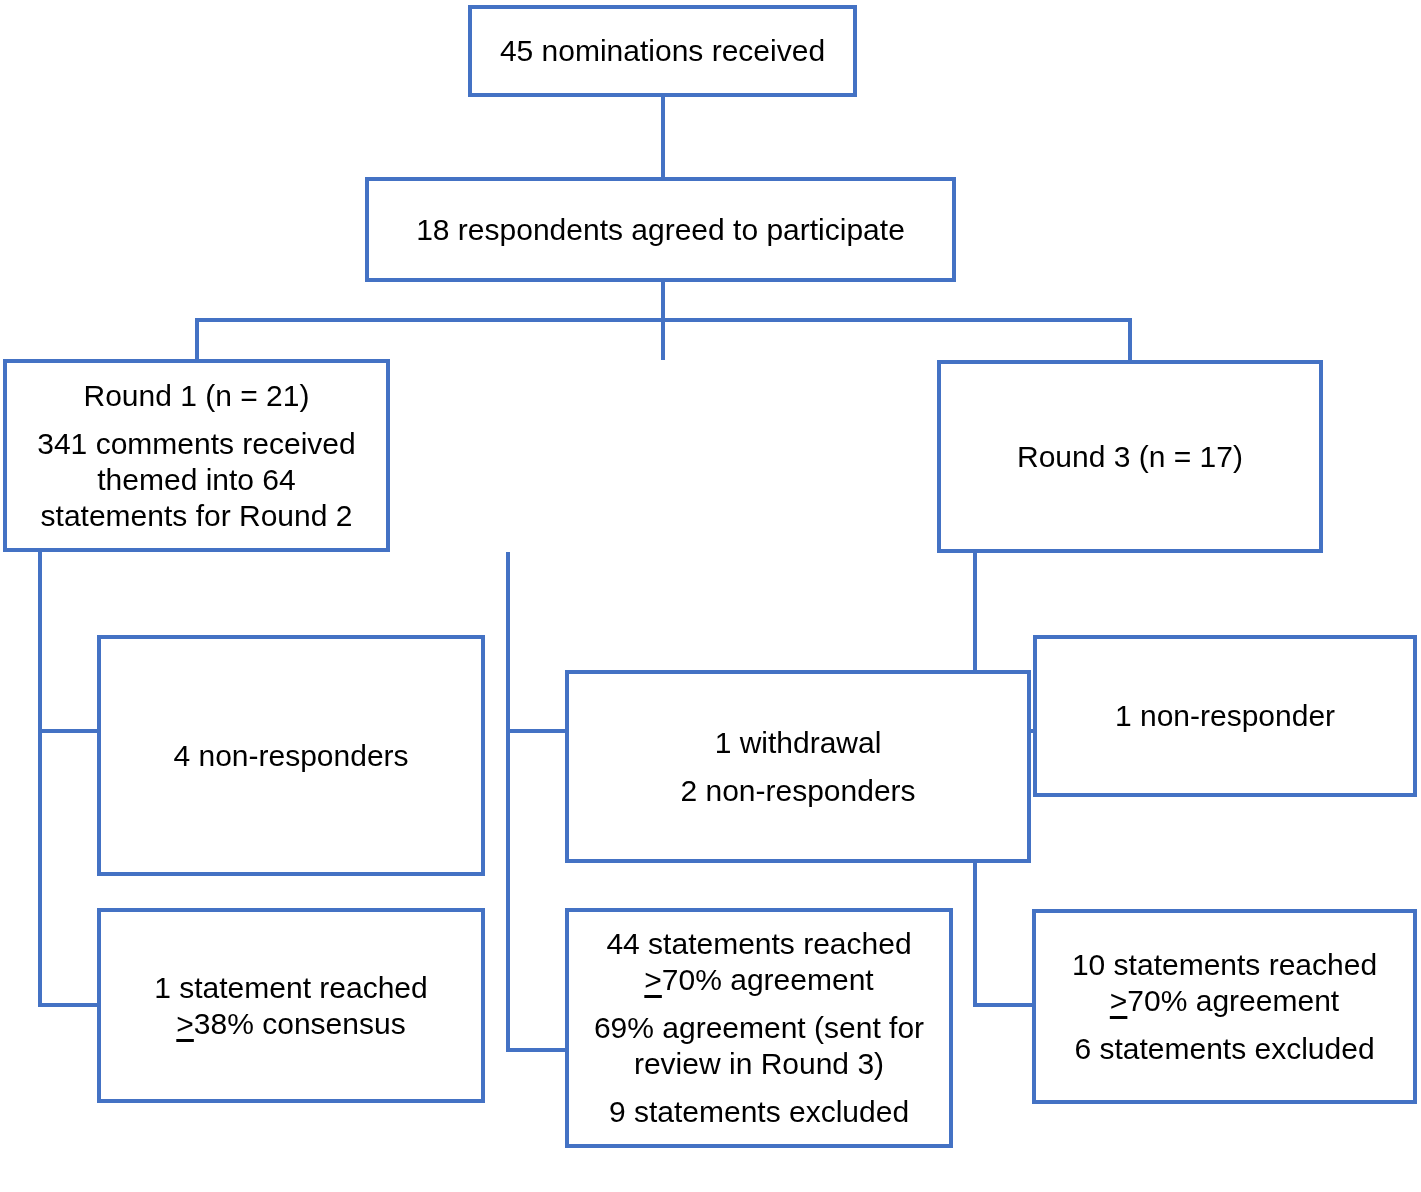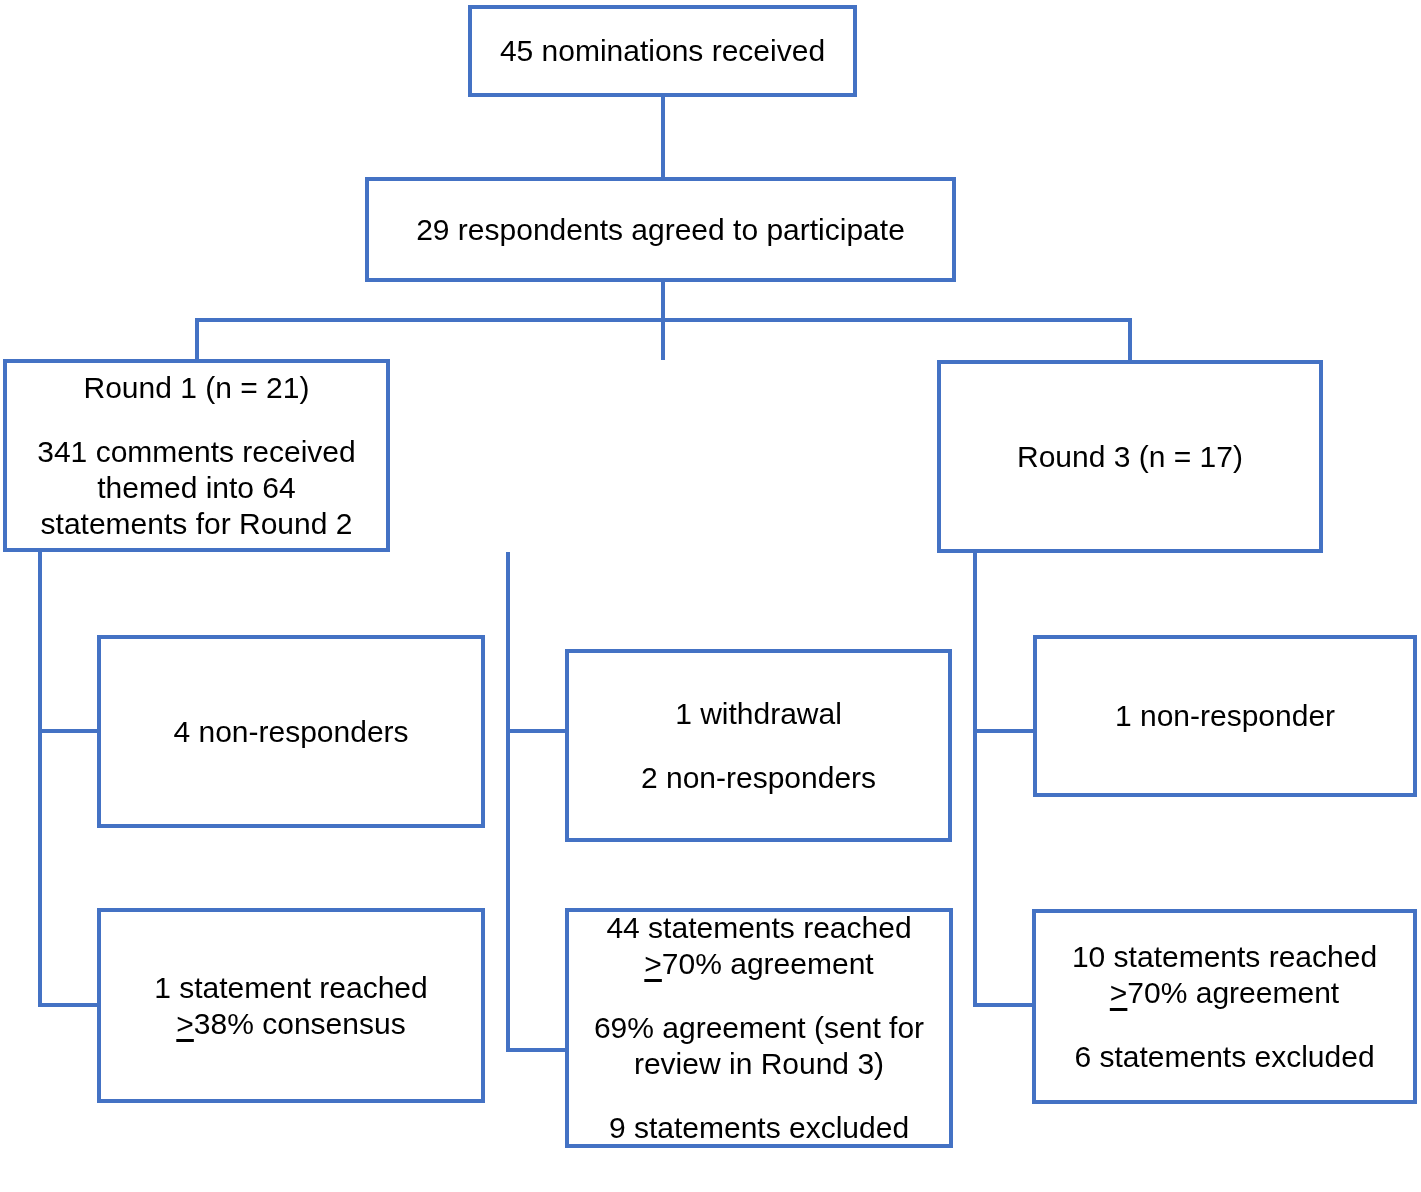--- a/index.html
+++ b/index.html
@@ -19,21 +19,21 @@
     border: 4px solid var(--accent);
     background: #ffffff;
     display: flex;
     flex-direction: column;
     align-items: center;
     justify-content: center;
     text-align: center;
     font-size: 30px;
     line-height: 36px;
   }
-  .node p { margin: 14px 0; padding: 0 8px; }
+  .node p { margin: 6px 0; padding: 0 8px; }
   .line { display: block; }
   .geq {
     text-decoration: underline;
     text-decoration-thickness: 3px;
     text-underline-offset: 5px;
   }
   .conn { position: absolute; background: var(--accent); }
 </style>
 </head>
 <body>
@@ -56,42 +56,42 @@
 
   <div class="conn" style="left:973px;top:553px;width:4px;height:454px"></div>
   <div class="conn" style="left:973px;top:729px;width:60px;height:4px"></div>
   <div class="conn" style="left:973px;top:1003px;width:59px;height:4px"></div>
 
   <div class="node" style="left:468px;top:5px;width:389px;height:92px">
     <p>45 nominations received</p>
   </div>
 
   <div class="node" style="left:365px;top:177px;width:591px;height:105px">
-    <p>29 respondents agreed to participate</p>
+    <p>18 respondents agreed to participate</p>
   </div>
 
   <div class="node" style="left:3px;top:359px;width:387px;height:193px">
     <p>Round 1 (n = 21)</p>
     <p>
       <span class="line">341 comments received</span>
       <span class="line">themed into 64</span>
       <span class="line">statements for Round 2</span>
     </p>
   </div>
 
 
   <div class="node" style="left:937px;top:360px;width:386px;height:193px">
     <p>Round 3 (n = 17)</p>
   </div>
 
-  <div class="node" style="left:97px;top:635px;width:388px;height:193px">
+  <div class="node" style="left:97px;top:635px;width:388px;height:241px">
     <p>4 non-responders</p>
   </div>
 
-  <div class="node" style="left:565px;top:649px;width:387px;height:193px">
+  <div class="node" style="left:565px;top:670px;width:466px;height:193px">
     <p>1 withdrawal</p>
     <p>2 non-responders</p>
   </div>
 
   <div class="node" style="left:1033px;top:635px;width:384px;height:162px">
     <p>1 non-responder</p>
   </div>
 
   <div class="node" style="left:97px;top:908px;width:388px;height:195px">
     <p>

